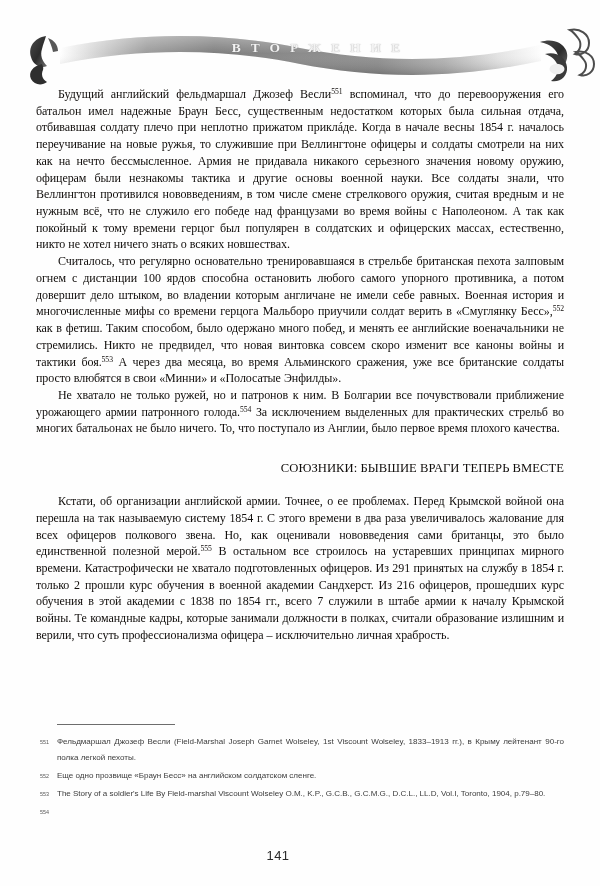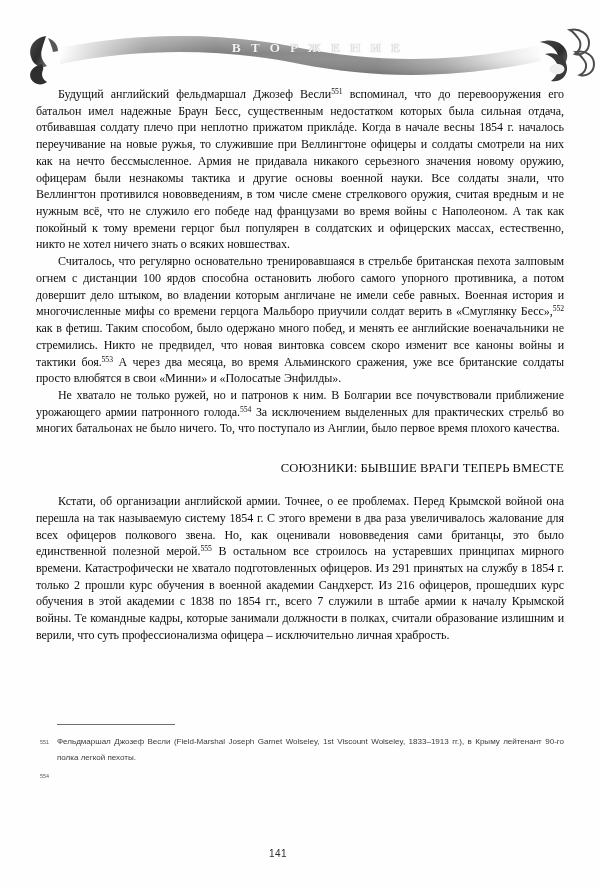--- a/index.html
+++ b/index.html
@@ -136,21 +136,21 @@
   }
 
   
   .folio {
     position: absolute;
     left: 0;
     top: 848px;
     width: 556px;
     text-align: center;
     font-family: "Liberation Sans", "DejaVu Sans", sans-serif;
-    font-size: 10px;
+    font-size: 13px;
     color: #2b2b2b;
     letter-spacing: 0.4px;
   }
 </style>
 </head>
 <body>
 
 <div class="page">
 
   <div class="ribbon-header">
@@ -216,20 +216,28 @@
   </div>
 
   <div class="footnotes">
     <div class="fn-rule"></div>
     <ul class="fn-list">
       <li class="fn-item">
         <span class="fn-num">551</span>
         <span>Фельдмаршал Джозеф Весли (Field-Marshal Joseph Garnet Wolseley, 1st Viscount Wolseley, 1833–1913 гг.), в Крыму лейтенант 90-го полка легкой пехоты.</span>
       </li>
       <li class="fn-item">
+        <span class="fn-num">552</span>
+        <span>Еще одно прозвище «Браун Бесс» на английском солдатском сленге.</span>
+      </li>
+      <li class="fn-item">
+        <span class="fn-num">553</span>
+        <span>The Story of a soldier's Life By Field-marshal Viscount Wolseley O.M., K.P., G.C.B., G.C.M.G., D.C.L., LL.D, Vol.I, Toronto, 1904, p.79–80.</span>
+      </li>
+      <li class="fn-item">
         <span class="fn-num">554</span>
       </li>
     </ul>
   </div>
 
   <div class="folio">141</div>
 
 </div>
 
 </body></html>

